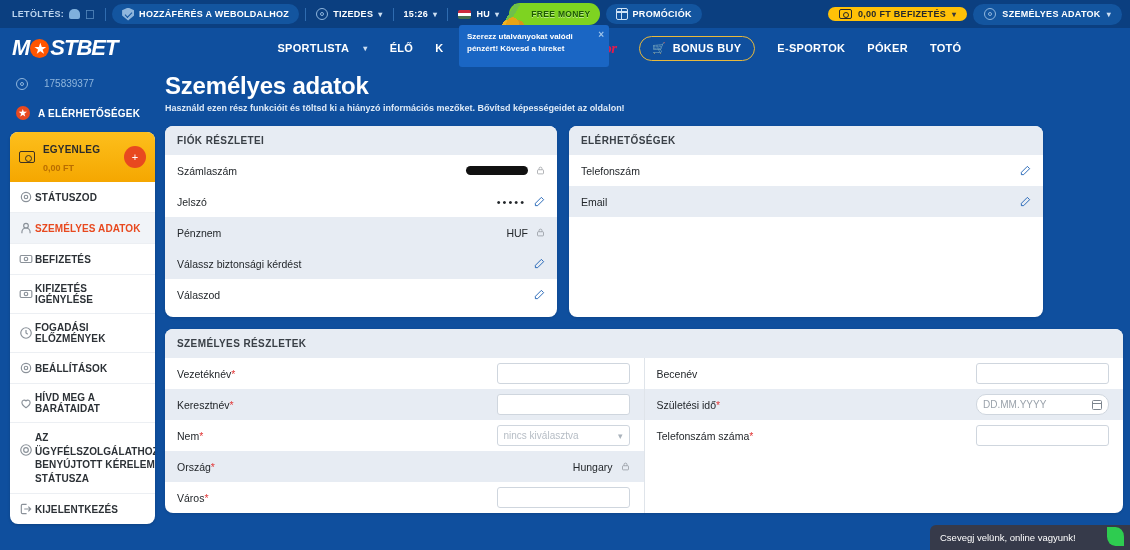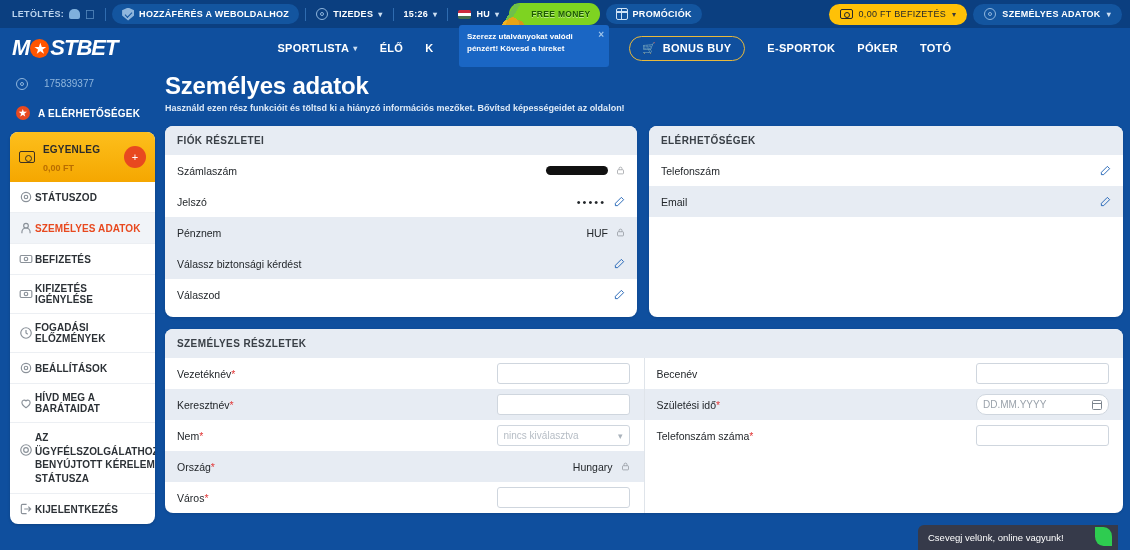--- a/index.html
+++ b/index.html
@@ -81,22 +81,22 @@
   .gift-ic::before {
     content: ""; position: absolute; left: 50%; top: -1px; bottom: -1px;
     width: 1.6px; margin-left: -.8px; background: #cfe2f5;
   }
   .gift-ic::after {
     content: ""; position: absolute; left: -1px; right: -1px; top: 2.4px;
     height: 1.6px; background: #cfe2f5;
   }
   .deposit-pill {
     display: flex; align-items: center; gap: 6px;
-    background: #ffc107; border-radius: 14px; height: 21px; padding: 0 11px;
-    color: #26282b; font-size: 9px; font-weight: normal; margin-left: 12px;
+    background: #ffc107; border-radius: 14px; height: 14px; padding: 0 11px;
+    color: #26282b; font-size: 9px; font-weight: bold; margin-left: 12px;
   }
   .deposit-pill .caret { color: #3a3a3a; }
   .money-ic {
     width: 13px; height: 10px; border-radius: 2px; flex: none;
     border: 1.4px solid #26282b; position: relative;
   }
   .money-ic::after {
     content: ""; position: absolute; left: 3.6px; top: 2.2px;
     width: 4px; height: 4px; border-radius: 50%; border: 1.3px solid #26282b;
   }
@@ -119,21 +119,21 @@
     width: 19px; height: 19px; border-radius: 50%; background: #ff5500;
     display: inline-flex; align-items: center; justify-content: center;
     margin: 0 1px; font-style: normal;
   }
   .logo .star-o span { color: #fff; font-size: 13px; line-height: 1; }
   .nav-items {
     display: flex; align-items: center; gap: 22px;
     margin-left: 160px; font-size: 11px; font-weight: bold; color: #ffffff;
     letter-spacing: .3px;
   }
-  .nav-item { display: flex; align-items: center; gap: 4px; cursor: pointer; }
+  .nav-item { display: flex; align-items: center; gap: 14px; cursor: pointer; }
   .aviator-logo {
     font-family: "Liberation Serif", serif; font-style: italic; font-weight: bold;
     color: #e21b4c; font-size: 15px; letter-spacing: -.5px;
   }
   .bonus-buy {
     display: flex; align-items: center; gap: 6px;
     border: 1.4px solid #e8b93c; border-radius: 16px; height: 25px; padding: 0 13px;
     color: #ffffff; font-size: 11px; font-weight: bold;
   }
   .cart-ic { font-size: 11px; color: #e8b93c; }
@@ -204,21 +204,21 @@
   
   .content { position: absolute; left: 165px; top: 72px; width: 960px; }
   .page-title { font-size: 24px; font-weight: bold; color: #ffffff; letter-spacing: -.2px; }
   .page-sub { font-size: 9px; font-weight: bold; color: #dde9f6; margin-top: 3px; }
 
   .cards-row { display: flex; gap: 12px; margin-top: 13px; }
   .card {
     background: #ffffff; border-radius: 8px; overflow: hidden;
     box-shadow: 0 1px 3px rgba(0,0,0,.12);
   }
-  .card.left { width: 472px; }
+  .card.left { width: 392px; }
   .card.right { width: 474px; }
   .card.wide { width: 958px; margin-top: 12px; }
   .card-head {
     background: #e7ecf3; padding: 9px 12px;
     font-size: 10px; font-weight: bold; color: #3a4047; letter-spacing: .4px;
   }
   .row {
     display: flex; align-items: center; justify-content: space-between;
     padding: 0 12px; height: 31px; font-size: 10.5px; color: #23272b;
   }
@@ -256,21 +256,21 @@
     background: #ffffff; display: flex; align-items: center; justify-content: space-between;
     padding: 0 6px; font-size: 10px; color: #9aa2ab;
   }
   .cal-ic { width: 10px; height: 10px; border: 1.2px solid #7d858e; border-radius: 1.5px; position: relative; }
   .cal-ic::before {
     content: ""; position: absolute; left: -1.2px; right: -1.2px; top: 2px; height: 1.2px; background: #7d858e;
   }
 
   
   .chat {
-    position: absolute; right: 12px; bottom: 0; width: 200px; height: 25px;
+    position: absolute; right: 0; bottom: 0; width: 200px; height: 25px;
     background: #363a4a; border-radius: 6px 0 0 0;
     display: flex; align-items: center; gap: 8px; padding: 0 10px;
   }
   .chat-txt { font-size: 9.5px; color: #ffffff; font-weight: normal; }
   .chat-leaf {
     position: absolute; right: 6px; top: 2px; width: 17px; height: 19px;
     background: #2ecc50; border-radius: 0 50% 0 50%;
   }
 </style>
 </head>

